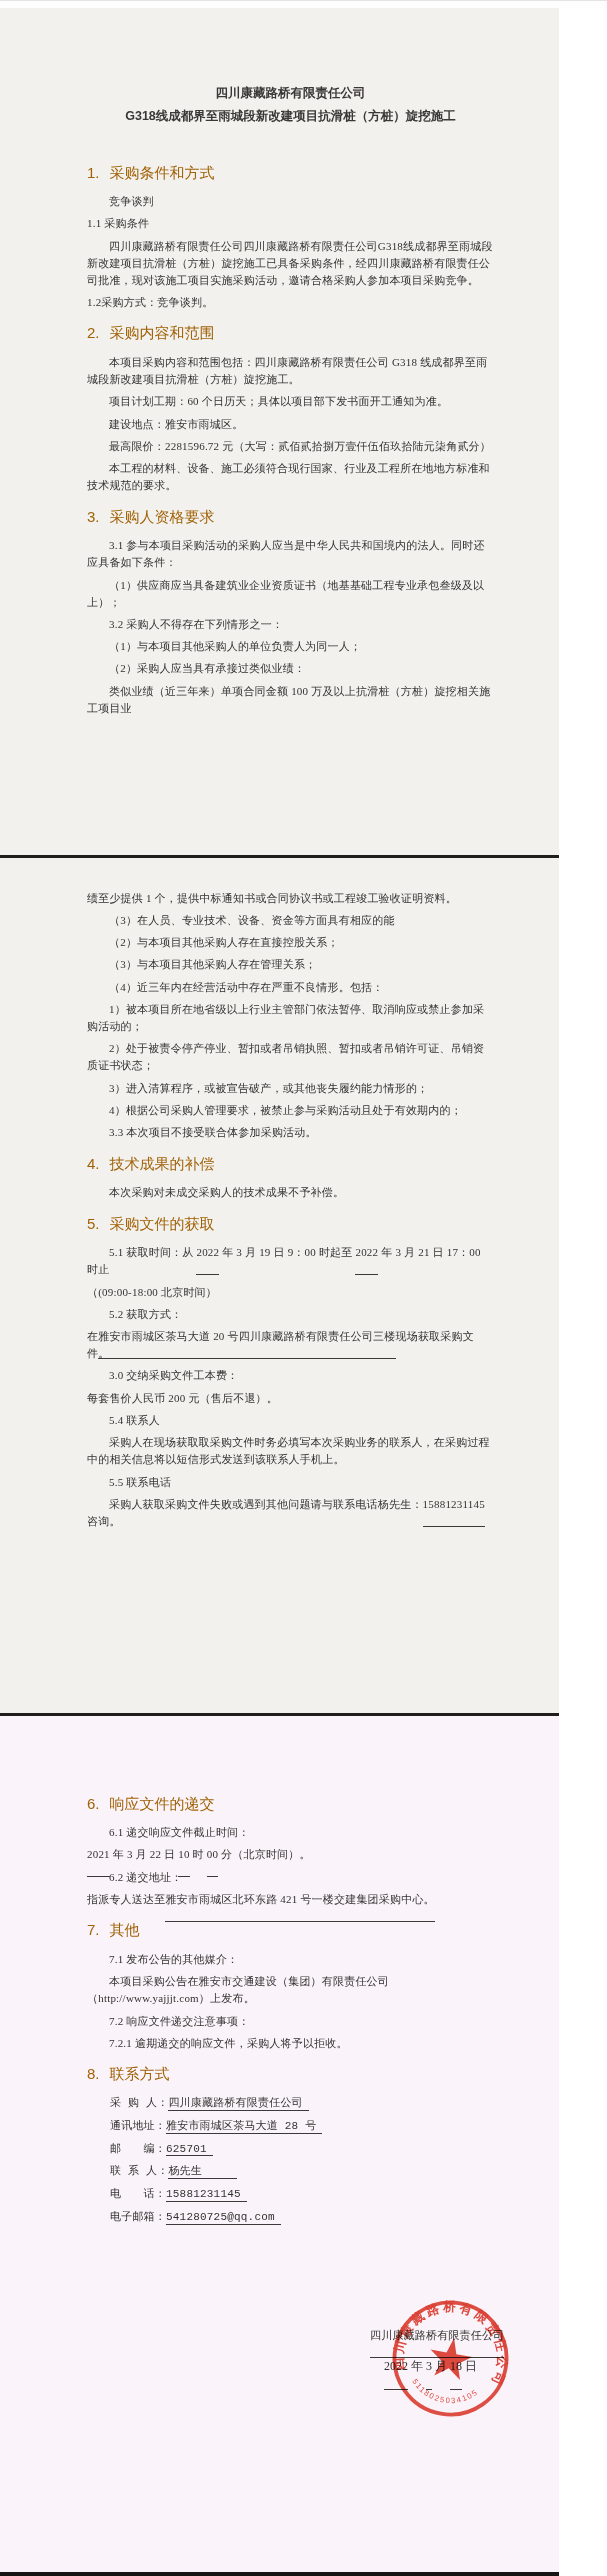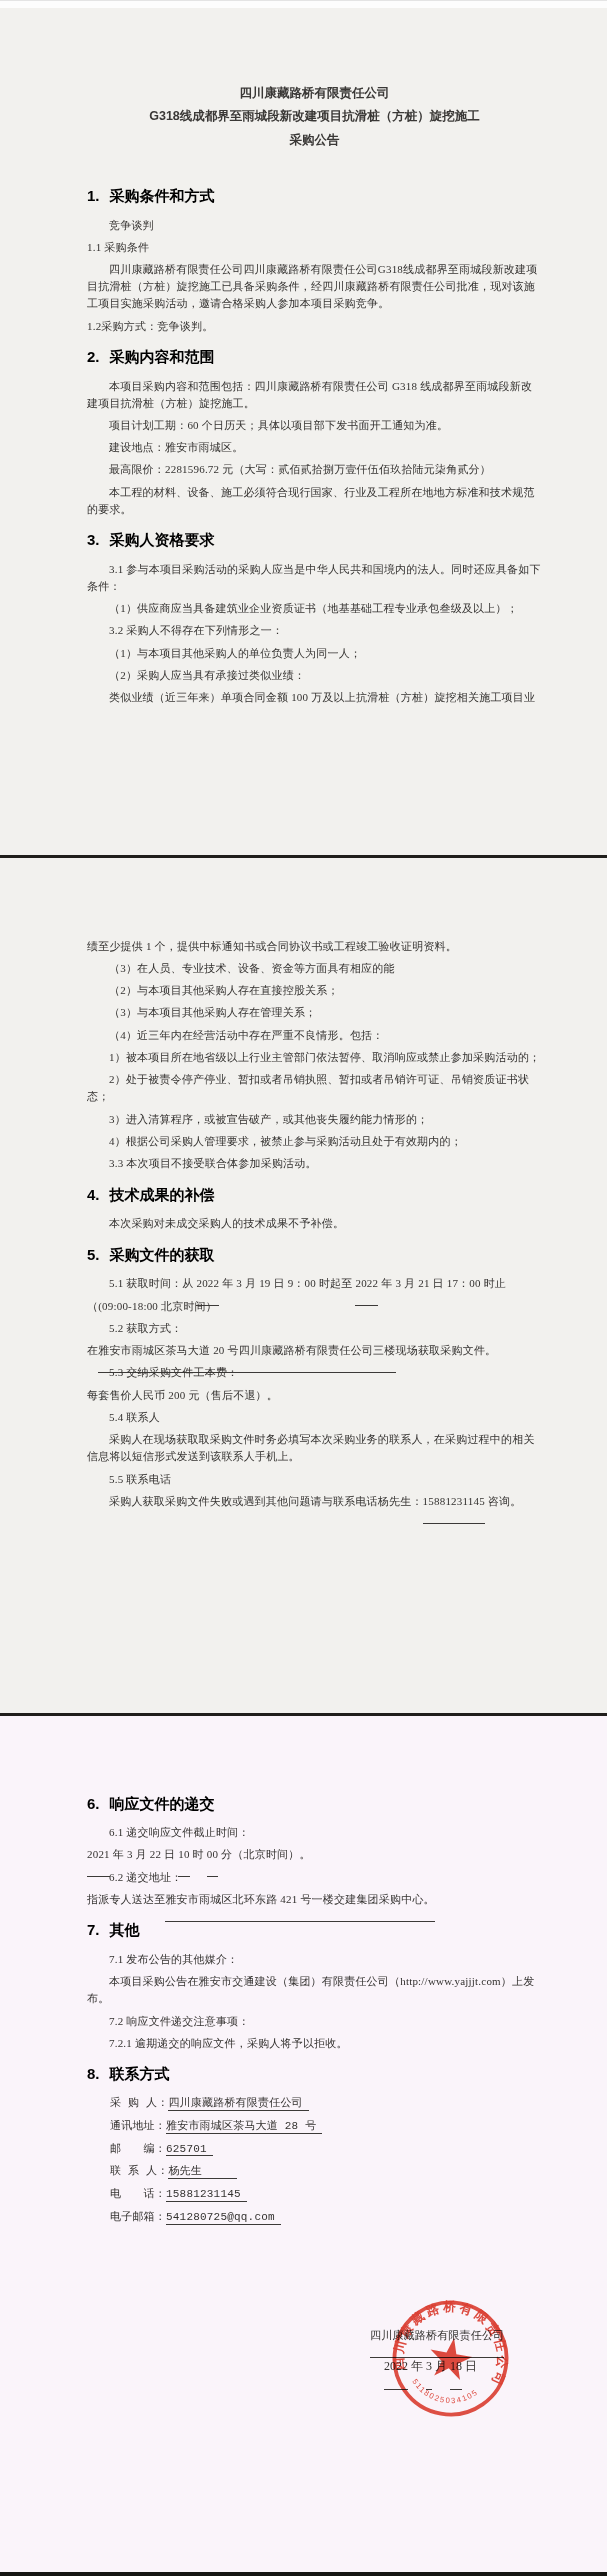--- a/index.html
+++ b/index.html
@@ -1,38 +1,38 @@
 <!DOCTYPE html>
 <html style="font-size:12px"><head>
 <meta charset="utf-8">
 <style>
   * { margin:0; padding:0; box-sizing:border-box; }
   html,body { background:#ffffff; }
   body { width:607px; font-family:"Liberation Serif", serif; color:#343230; }
   .top-strip { height:7.6px; background:#fdfdfd; border-top:0.8px solid #e4e4e4; }
 
-  .page { position:relative; overflow:hidden; width:607px;
+  .page { position:relative; overflow:hidden; width:559px;
           padding:0 65px 0 87px; background:#f2f1ee;
           border-bottom:3.8px solid #201e1b; }
   .page-1 { height:850px; }
   .page-2 { height:858px; border-bottom-width:3px; }
   .page-3 { height:861px; background:#faf4fa; border-bottom-width:5.3px; border-bottom-color:#161513; }
 
   .title { margin-top:74px; text-align:center; font-family:"Liberation Sans", sans-serif;
            font-weight:700; font-size:12.5px; line-height:23.5px; color:#3a3836; }
 
-  .sec { font-family:"Liberation Sans", sans-serif; font-weight:700;
-         font-size:15px; line-height:21px; margin:11.4px 0 10.6px; color:#000000; }
+  .sec { font-family:"Liberation Sans", sans-serif; font-weight:400;
+         font-size:15px; line-height:21px; margin:11.4px 0 10.6px; color:#a16207; }
   .sec .num { margin-right:10px; }
   .sec-first { margin-top:33px; }
   .sec-p3 { margin-top:77px; }
 
   p { font-size:11px; line-height:17px; margin:4.6px 0 5.3px; letter-spacing:0.2px; }
   .ind { text-indent:2em; }
-  .pt-page { margin-top:80px; }
+  .pt-page { margin-top:32px; }
 
   .u { border-bottom:0.8px solid #3c3a38; padding-bottom:16px; }
 
   .contact-row { font-size:11px; line-height:17.5px; margin:4.6px 0 5.3px; padding-left:23px;font-family:Liberation Mono, monospace; }
   .contact-row .uv { border-bottom:0.8px solid #3c3a38; padding-bottom:0.8px; padding-right:6px; }
   .contact-row .uv-wide { padding-right:35px;text-align:center; }
 
   .sign-co   { position:absolute; top:612px; left:370px; font-size:11.2px; }
   .sign-date { position:absolute; top:642px; left:384px; font-size:12px; }
 
@@ -42,21 +42,20 @@
 </style>
 </head>
 <body>
 
 <div class="top-strip"></div>
 
 <div class="page page-1">
   <div class="title">
     <div>四川康藏路桥有限责任公司</div>
     <div>G318线成都界至雨城段新改建项目抗滑桩（方桩）旋挖施工</div>
-    <div>采购公告</div>
   </div>
 
   <div class="sec sec-first"><span class="num">1.</span><span>采购条件和方式</span></div>
   <p class="ind">竞争谈判</p>
   <p>1.1 采购条件</p>
   <p class="ind">四川康藏路桥有限责任公司四川康藏路桥有限责任公司G318线成都界至雨城段新改建项目抗滑桩（方桩）旋挖施工已具备采购条件，经四川康藏路桥有限责任公司批准，现对该施工项目实施采购活动，邀请合格采购人参加本项目采购竞争。</p>
   <p>1.2采购方式：竞争谈判。</p>
 
   <div class="sec"><span class="num">2.</span><span>采购内容和范围</span></div>
   <p class="ind">本项目采购内容和范围包括：四川康藏路桥有限责任公司 G318 线成都界至雨城段新改建项目抗滑桩（方桩）旋挖施工。</p>
@@ -87,21 +86,21 @@
   <p class="ind">3.3 本次项目不接受联合体参加采购活动。</p>
 
   <div class="sec"><span class="num">4.</span><span>技术成果的补偿</span></div>
   <p class="ind">本次采购对未成交采购人的技术成果不予补偿。</p>
 
   <div class="sec"><span class="num">5.</span><span>采购文件的获取</span></div>
   <p class="ind"><span>5.1 获取时间：从 </span><span class="u">2022</span><span> 年 3 月 19 日 9：00 时起至 </span><span class="u">2022</span><span> 年 3 月 21 日 17：00 时止</span></p>
   <p>（(09:00-18:00 北京时间）</p>
   <p class="ind">5.2 获取方式：</p>
   <p><span>在</span><span class="u">雅安市雨城区茶马大道 20 号四川康藏路桥有限责任公司三楼</span><span>现场获取采购文件。</span></p>
-  <p class="ind">5.3 交纳采购文件工本费：</p>
+  <p class="ind">3.0 交纳采购文件工本费：</p>
   <p>每套售价人民币 200 元（售后不退）。</p>
   <p class="ind">5.4 联系人</p>
   <p class="ind">采购人在现场获取取采购文件时务必填写本次采购业务的联系人，在采购过程中的相关信息将以短信形式发送到该联系人手机上。</p>
   <p class="ind">5.5 联系电话</p>
   <p class="ind"><span>采购人获取采购文件失败或遇到其他问题请与联系电话杨先生：</span><span class="u">15881231145</span><span> 咨询。</span></p>
 </div>
 
 <div class="page page-3">
   <div class="sec sec-p3"><span class="num">6.</span><span>响应文件的递交</span></div>
   <p class="ind">6.1 递交响应文件截止时间：</p>

